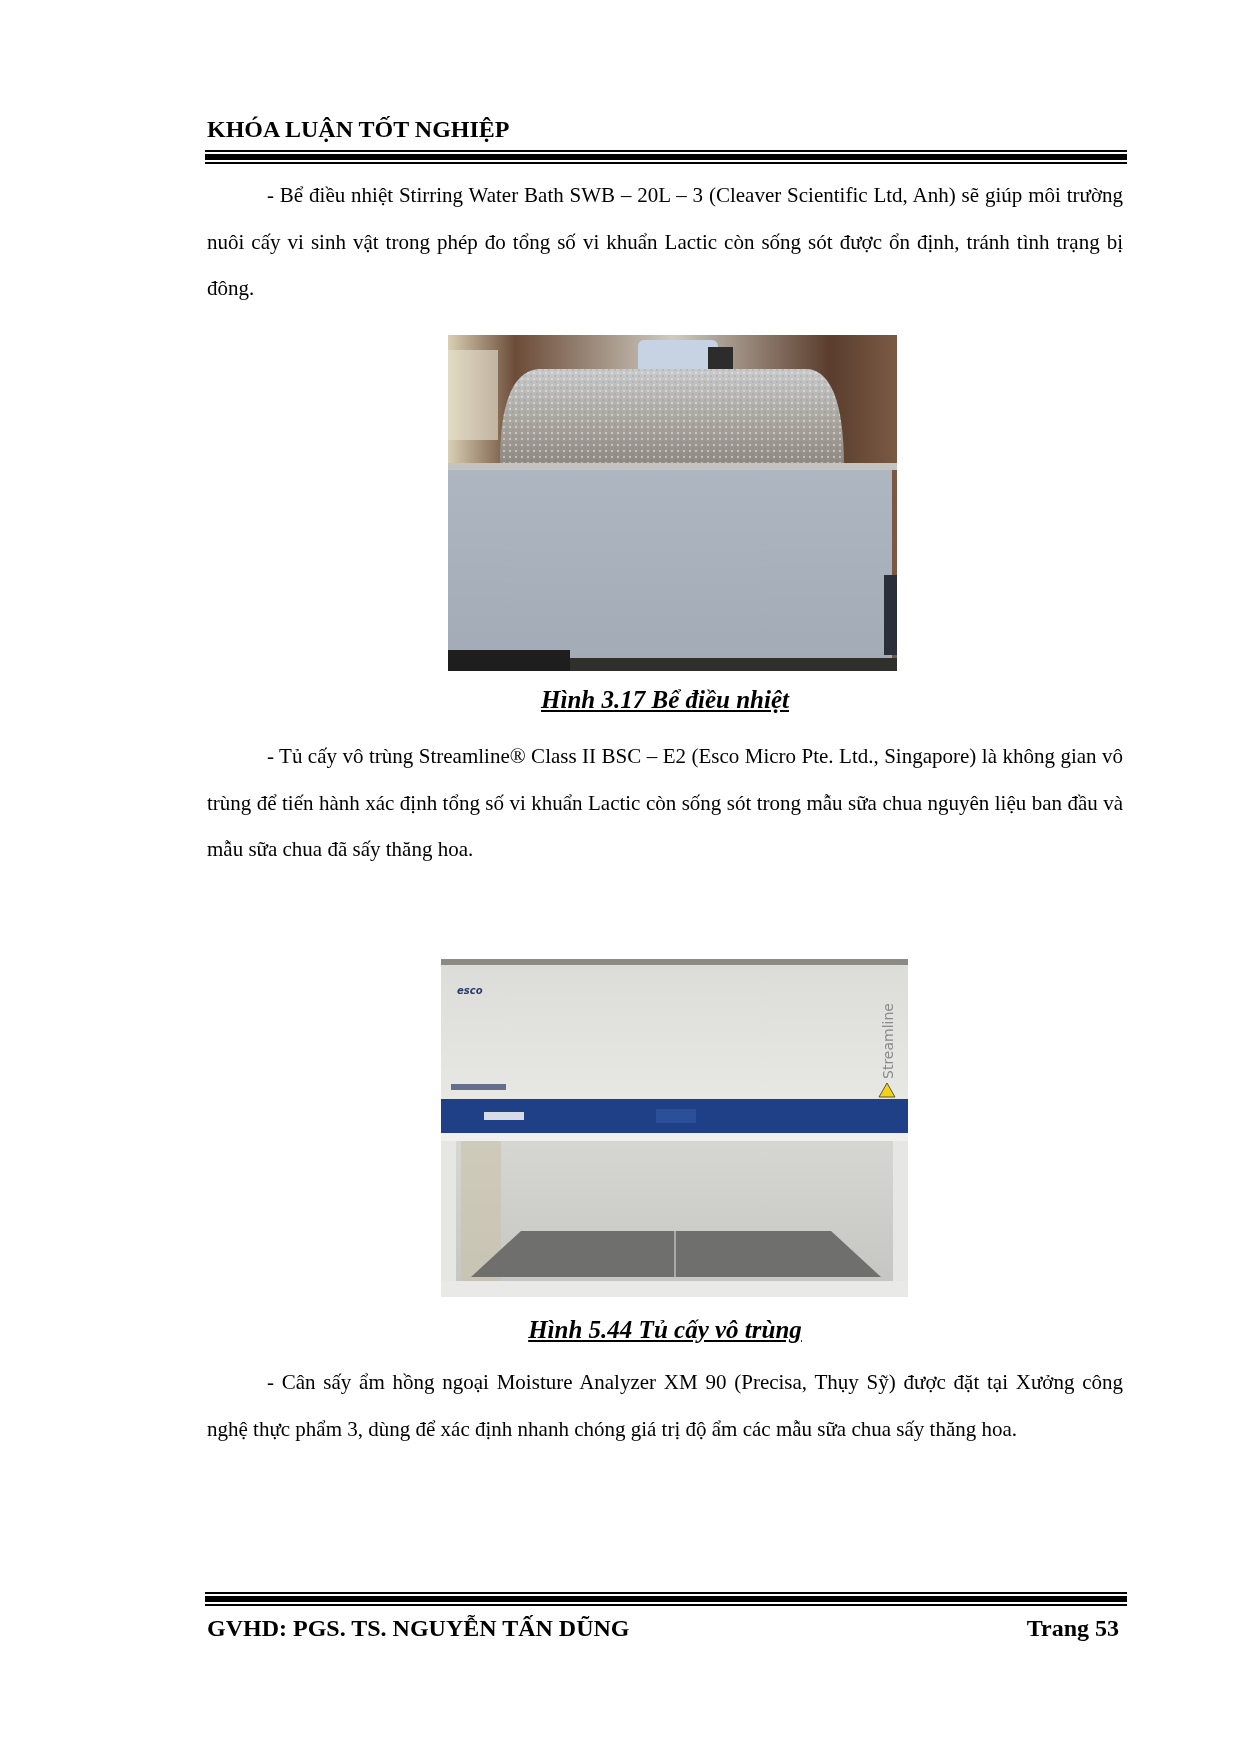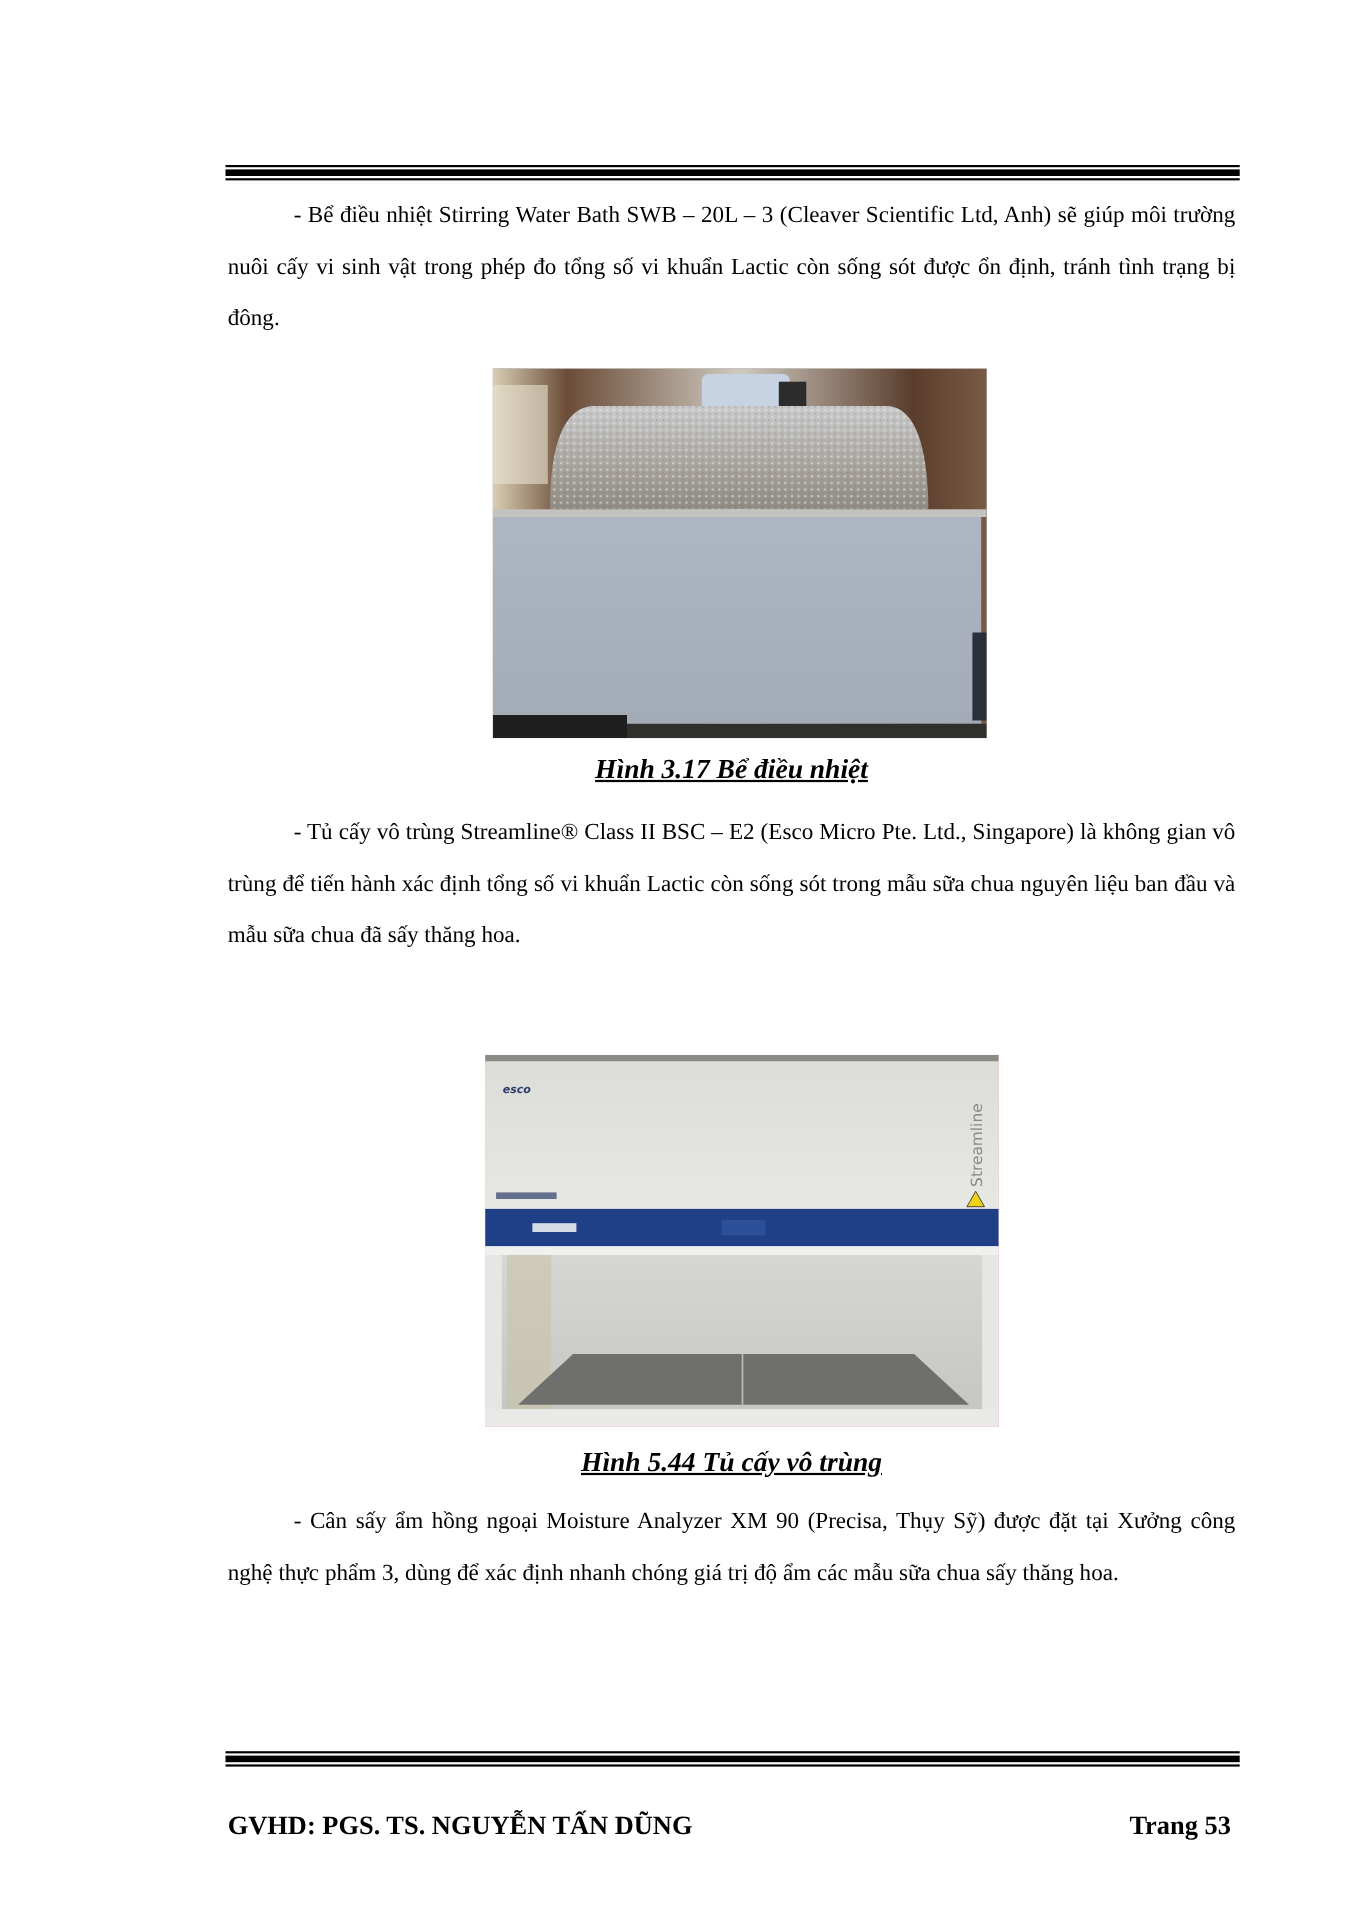--- a/index.html
+++ b/index.html
@@ -22,30 +22,31 @@
           text-align: justify; text-indent: 60px; }
   .p1 { top: 172px; }
   .p2 { top: 733px; }
   .p3 { top: 1359px; }
   .caption { left: 207px; width: 916px; text-align: center; font-weight: bold;
              font-style: italic; font-size: 25px; line-height: 34px; text-decoration: underline; }
   .cap1 { top: 683px; }
   .cap2 { top: 1313px; }
   .figure { overflow: hidden; }
   .fig1 { left: 448px; top: 335px; width: 449px; height: 336px; background: #8a8578; }
-  .fig2 { left: 441px; top: 959px; width: 467px; height: 338px; background: #fca5a5; }
+  .fig2 { left: 441px; top: 959px; width: 467px; height: 338px; background: #be185d; }
   .ftr { top: 1611px; left: 207px; width: 920px; height: 34px;
-         font-weight: bold; font-size: 24px; line-height: 34px; margin-top: 32px; }
+         font-weight: bold; font-size: 24px; line-height: 34px; }
   .ftr .left { position: absolute; left: 0; top: 0; white-space: nowrap; }
   .ftr .right { position: absolute; right: 8px; top: 0; white-space: nowrap; }
 </style>
 </head>
 <body>
 
 <div class="abs hdr">
+  <span class="left">KHÓA LUẬN TỐT NGHIỆP</span>
 </div>
 <div class="abs rule-top">
   <div class="thin1"></div>
     <div class="thick"></div>
     <div class="thin2"></div>
 </div>
 
 <p class="abs para p1" style="margin:0">- Bể điều nhiệt Stirring Water Bath SWB – 20L – 3 (Cleaver Scientific Ltd, Anh) sẽ giúp môi trường nuôi cấy vi sinh vật trong phép đo tổng số vi khuẩn Lactic còn sống sót được ổn định, tránh tình trạng bị đông.</p>
 
 <div class="abs figure fig1">

